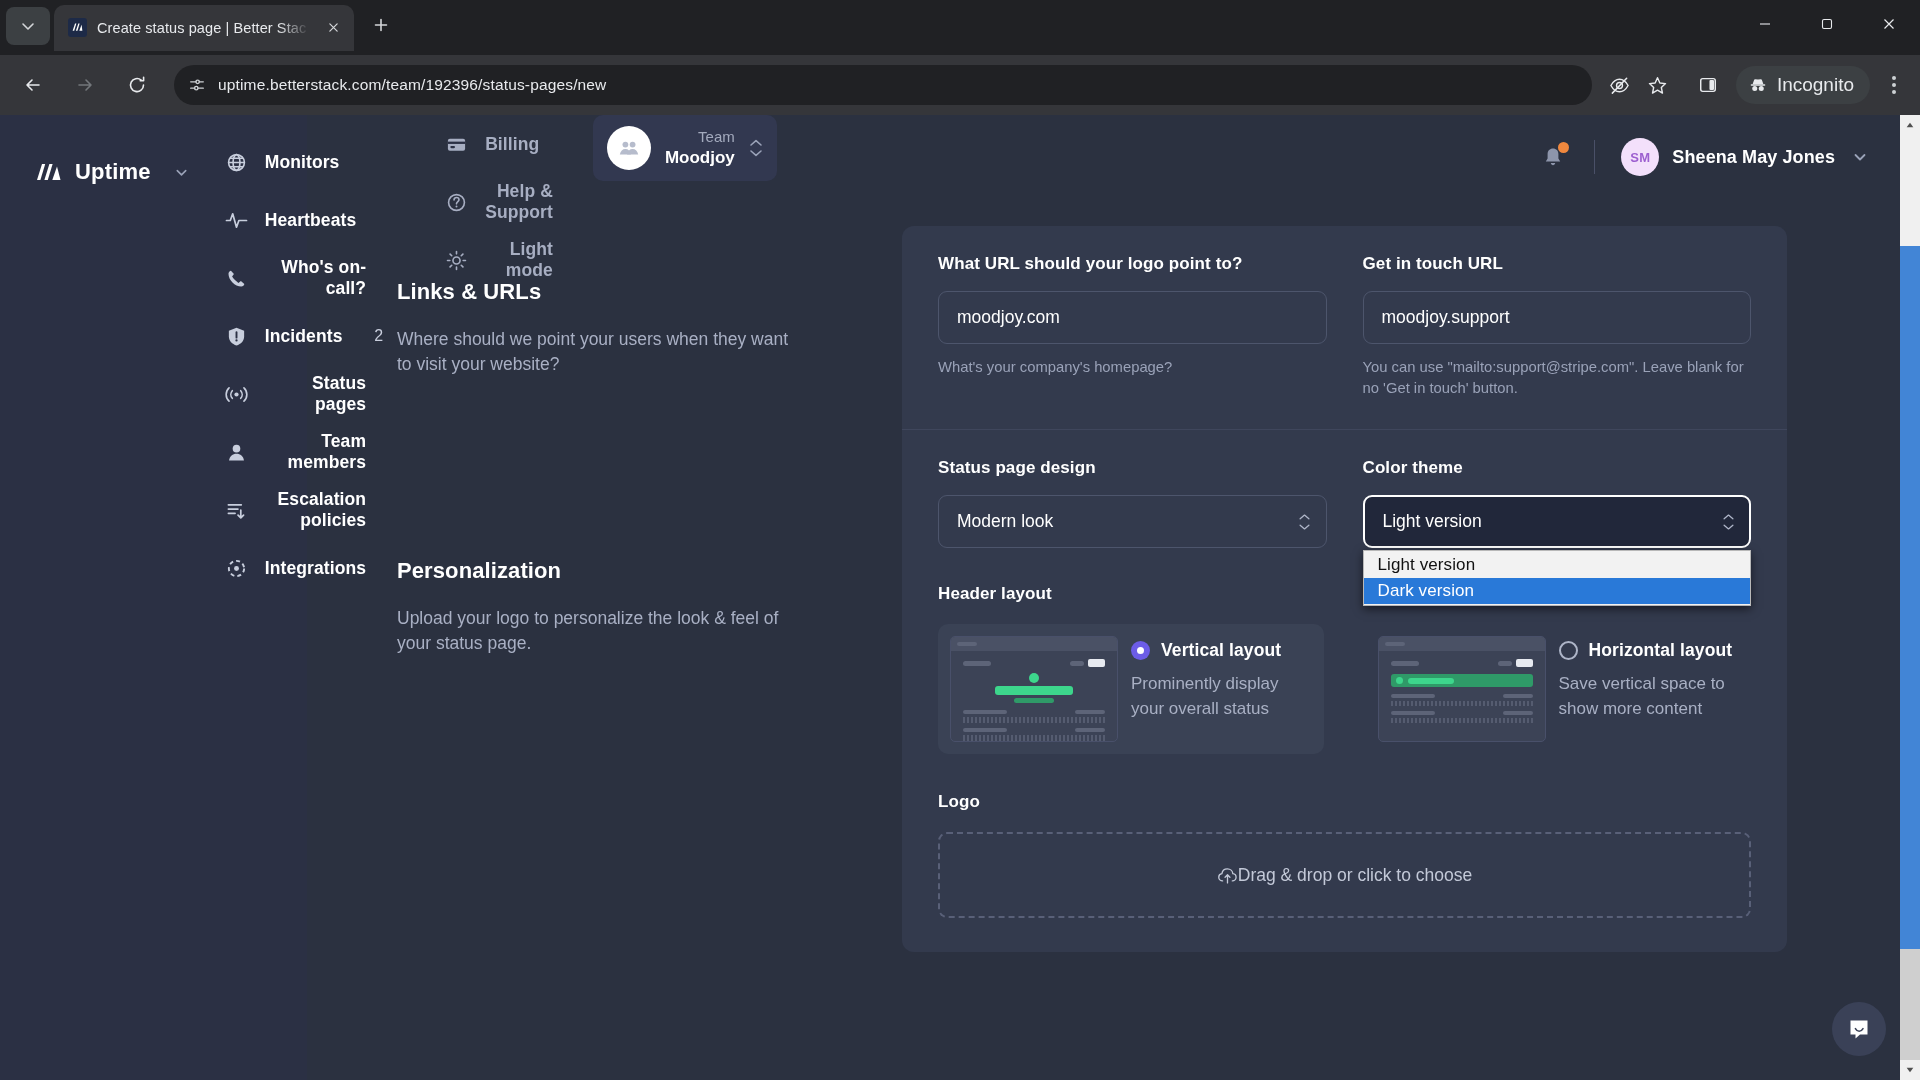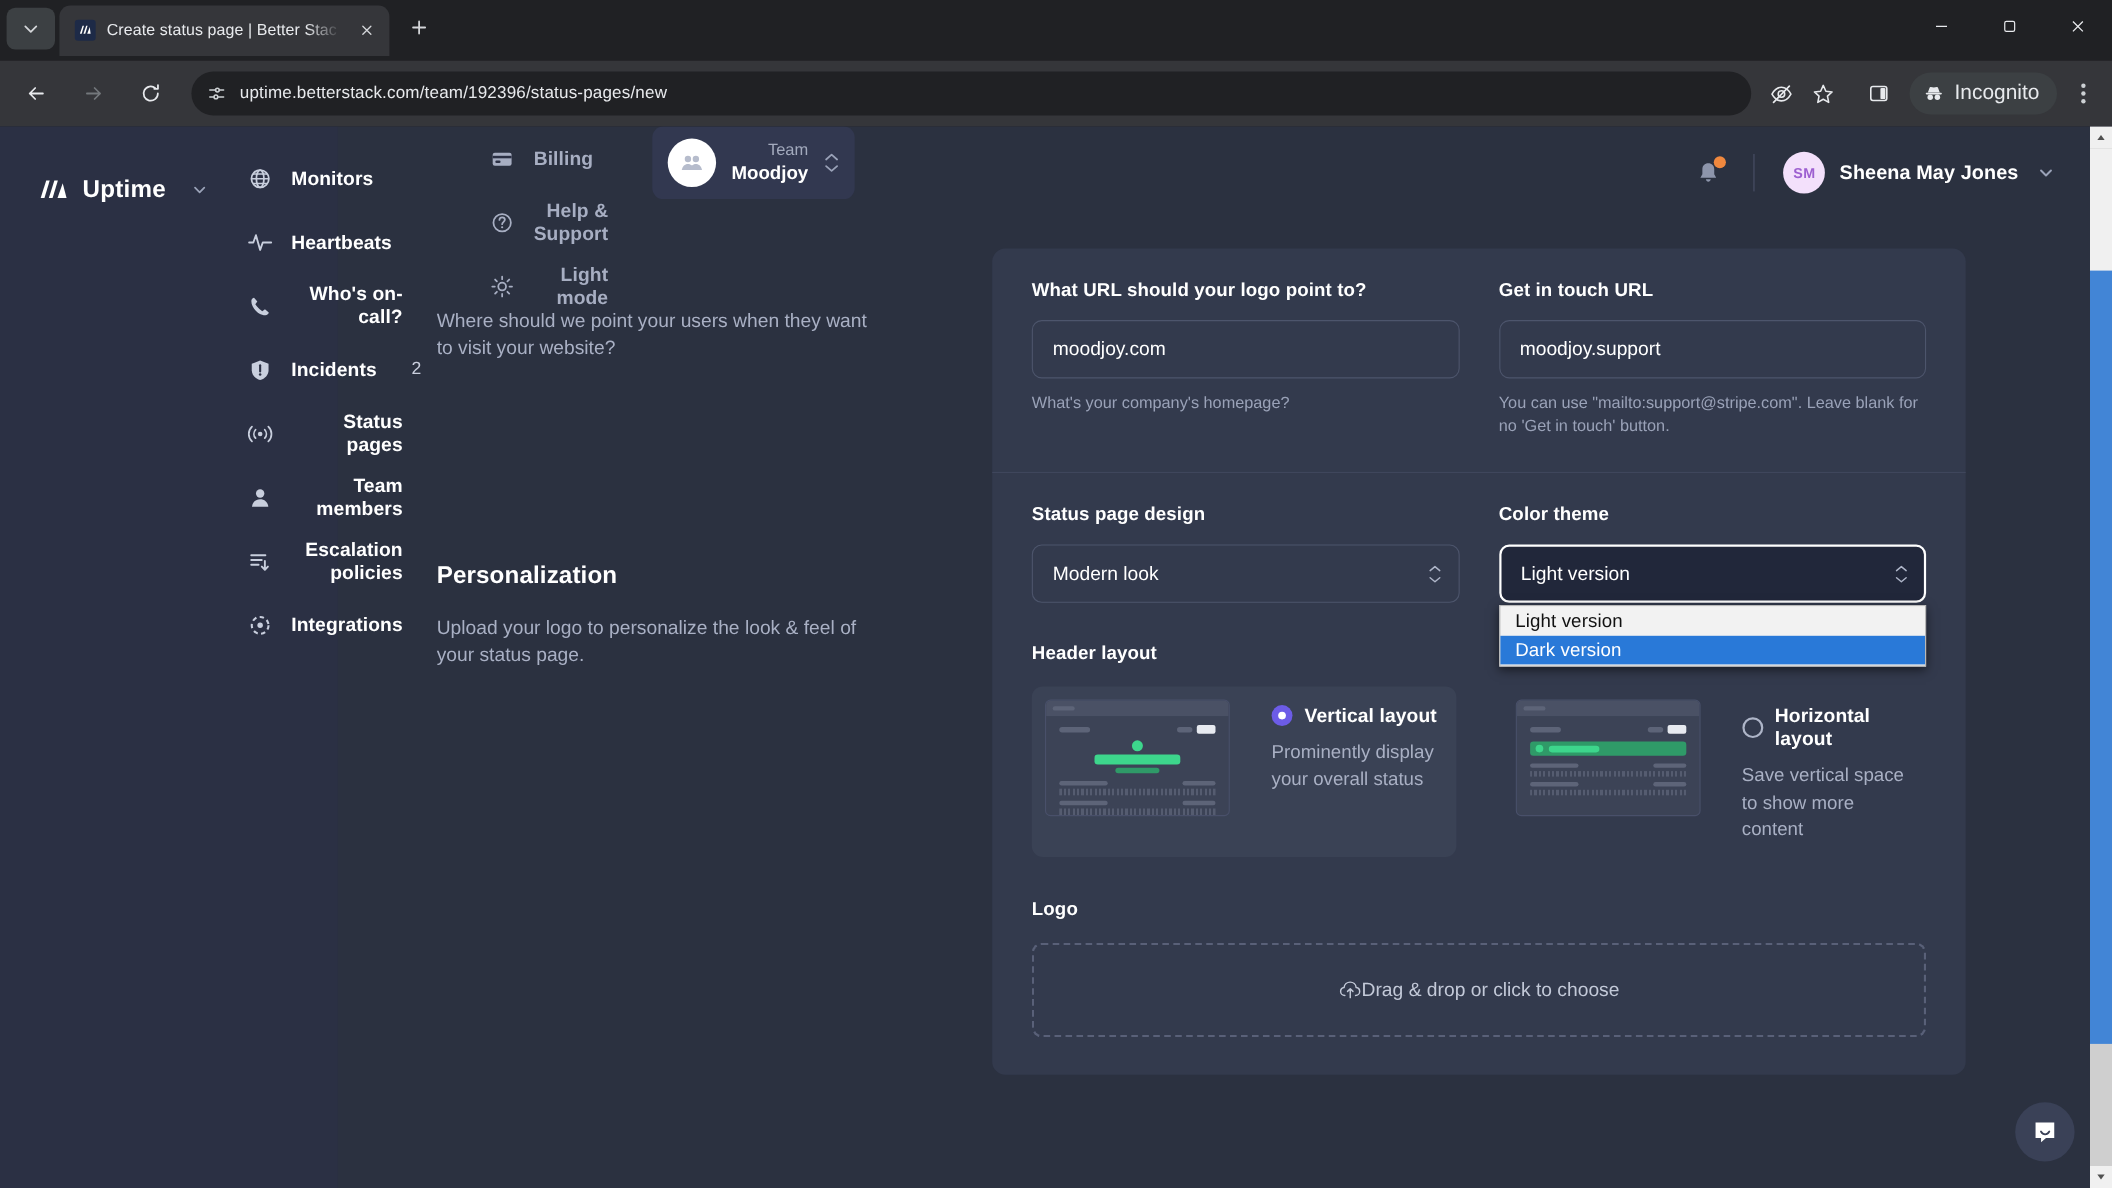--- a/index.html
+++ b/index.html
@@ -162,21 +162,21 @@
   }
   .dd-opt {
     height: 26px; display: flex; align-items: center; padding: 0 14px;
     font-size: 17px; color: #111; letter-spacing: .1px;
   }
   .dd-opt.sel { background: #2979d8; color: #fff; }
 
   .section-label { font-size: 17px; font-weight: bold; color: #fff; letter-spacing: .1px; }
 
   .layout-row { display: flex; gap: 42px; margin-top: 20px; }
-  .layout-opt { display: flex; align-items: flex-start; gap: 38px; padding: 12px 16px 12px 12px;
+  .layout-opt { display: flex; align-items: flex-start; gap: 13px; padding: 12px 16px 12px 12px;
     border-radius: 10px; flex: 1; }
   .layout-opt.active { background: #3a4255; }
   .thumb { width: 168px; height: 106px; border-radius: 5px; background: #3d4457;
     border: 1px solid #4a melhor; flex: none; overflow: hidden; position: relative; }
   .opt-right { padding-top: 4px; }
   .opt-head { display: flex; align-items: center; gap: 11px; }
   .radio { width: 19px; height: 19px; border-radius: 50%; border: 2px solid #aeb5c8;
     flex: none; display: flex; align-items: center; justify-content: center; }
   .radio.on { border: none; background: #6c5ce7; }
   .radio.on::after { content:""; width: 7px; height: 7px; border-radius: 50%; background: #fff; }
@@ -509,20 +509,21 @@
               <path d="M3.5 6 L8 10.5 L12.5 6" stroke="#9aa2b8" stroke-width="1.8" fill="none" stroke-linecap="round" stroke-linejoin="round"></path>
             </svg>
           </span>
         </div>
       </div>
 
       <div class="content">
 
         <div class="left-col">
           <div>
+            <div class="sec-title">Links &amp; URLs</div>
             <div class="sec-desc">Where should we point your users when they want to visit your website?</div>
           </div>
           <div class="sec-block-2">
             <div class="sec-title">Personalization</div>
             <div class="sec-desc">Upload your logo to personalize the look &amp; feel of your status page.</div>
           </div>
         </div>
 
         <div class="card">
 

